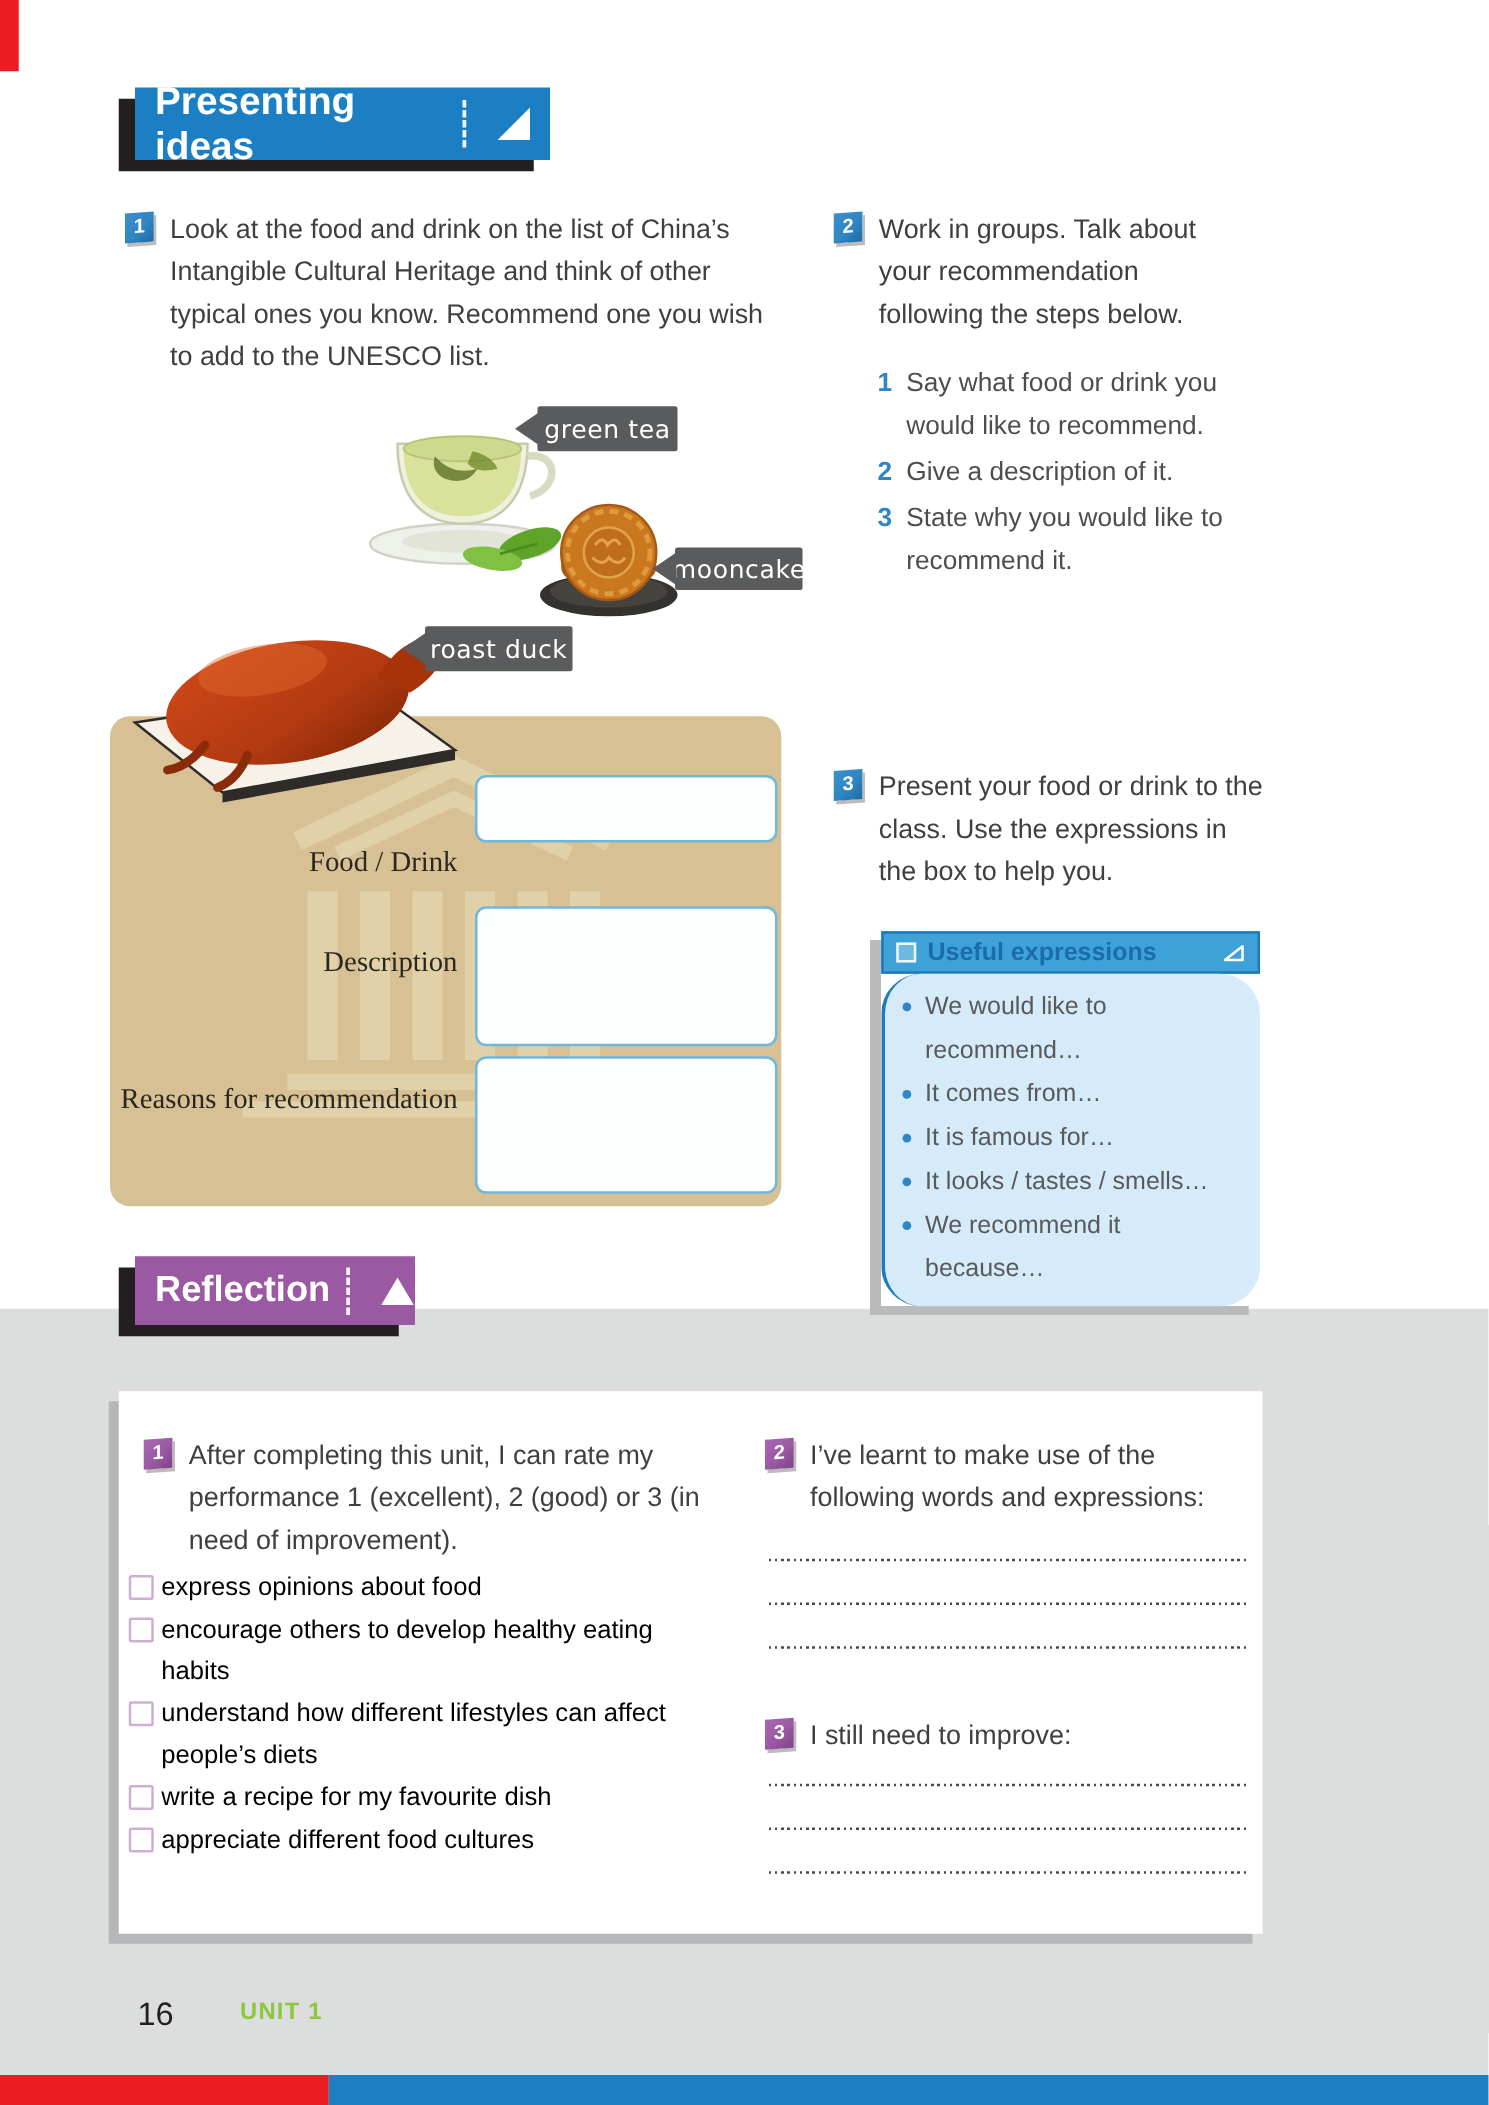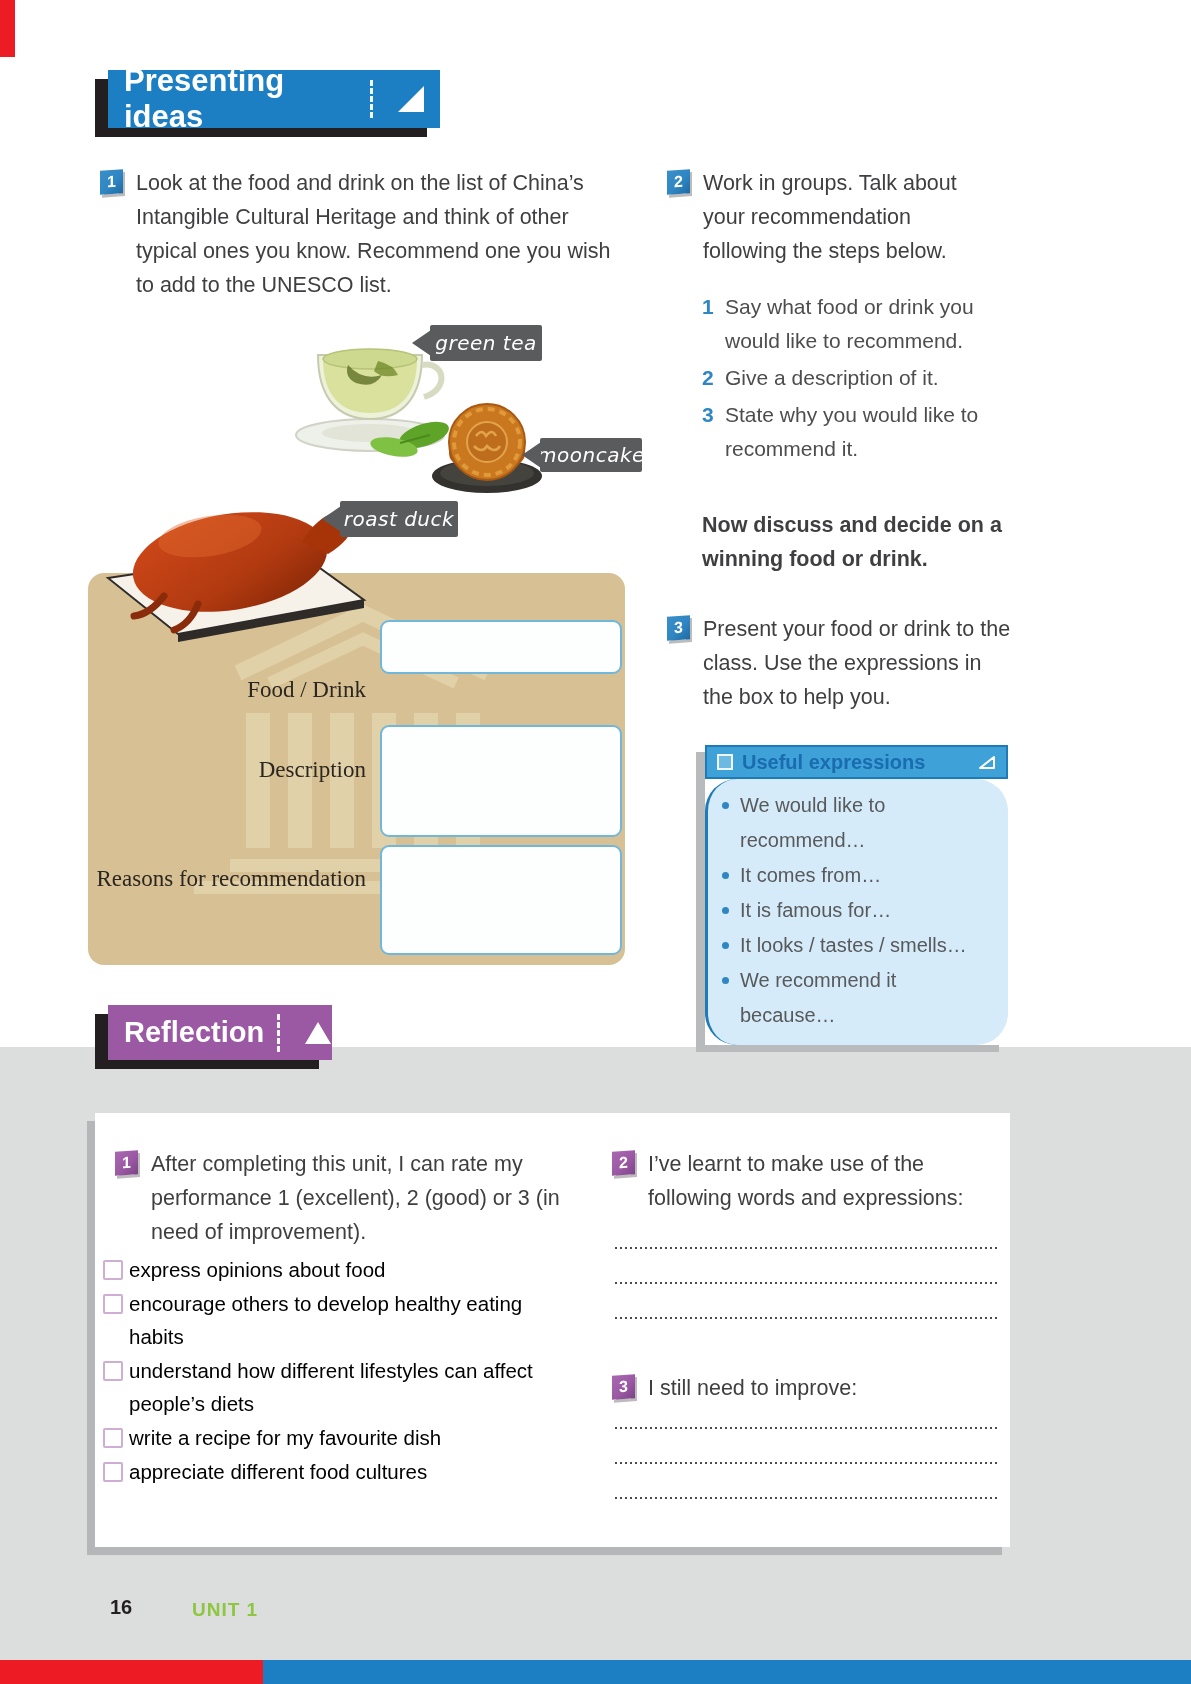--- a/index.html
+++ b/index.html
@@ -31,21 +31,21 @@
 
   .steps{position:absolute;left:702px;top:290px;width:292px;}
   .step{display:flex;gap:9px;font-size:21px;line-height:34px;color:#4d4d4f;margin-bottom:3px;}
   .step-num{color:#2f86c2;font-weight:bold;flex:0 0 14px;}
   .followup{position:absolute;left:702px;top:508px;width:300px;font-weight:bold;color:#3f3e40;
             font-size:21.5px;line-height:34px;}
 
   
   .tag{position:absolute;height:36px;background:#5a5b5d;color:#fff;border-radius:2px;
        display:flex;align-items:center;justify-content:center;
-       font-family:"DejaVu Sans",sans-serif;font-style:italic;font-size:20px;letter-spacing:.5px;text-align:center;}
+       font-family:"DejaVu Sans",sans-serif;font-size:20px;letter-spacing:.5px;text-align:center;}
   .tag::before{content:"";position:absolute;left:-18px;top:50%;transform:translateY(-50%);
        border-top:13px solid transparent;border-bottom:13px solid transparent;border-right:19px solid #5a5b5d;}
   .photo{position:absolute;}
 
   
   .tan-panel{position:absolute;left:88px;top:573px;width:537px;height:392px;background:#d7c194;border-radius:16px;}
   .watermark{position:absolute;left:30px;top:22px;opacity:.55;}
   .form-label{position:absolute;left:0;width:286px;padding-right:8px;box-sizing:border-box;text-align:right;
        font-family:"Liberation Serif",serif;font-size:23px;color:#2b2620;}
   .form-box{position:absolute;left:292px;width:238px;background:#fdfefe;border:2px solid #71b7dc;border-radius:9px;}
@@ -64,21 +64,21 @@
   .card{position:absolute;left:95px;top:1113px;width:915px;height:434px;background:#ffffff;
         box-shadow:-8px 8px 0 #b4b6b8;}
   .card .task{position:absolute;}
   .checklist{position:absolute;left:8px;top:140px;width:460px;}
   .check-item{display:flex;gap:6px;margin-bottom:1px;font-size:20.5px;line-height:33px;color:#000000;}
   .cbx{flex:0 0 auto;width:16px;height:16px;border:2px solid #cfaed3;border-radius:2px;margin-top:7px;background:#fff;}
   .dotline{position:absolute;left:520px;width:385px;height:2px;
        background-image:repeating-linear-gradient(90deg,#4a4a4a 0 2px,transparent 2px 5px);}
 
   
-  .page-num{position:absolute;left:110px;top:1596px;font-size:20px;font-weight:bold;color:#231f20;}
+  .page-num{position:absolute;left:110px;top:1596px;font-size:26px;font-weight:normal;color:#231f20;}
   .unit-label{position:absolute;left:192px;top:1599px;font-size:19px;font-weight:bold;color:#8dc63f;letter-spacing:1px;}
 </style>
 </head>
 <body>
 
 <div class="page">
 
   <div class="corner-red"></div>
   <div class="gray-bg"></div>
 
@@ -186,21 +186,20 @@
     </div>
     <div class="step">
       <span class="step-num">2</span>
       <span>Give a description of it.</span>
     </div>
     <div class="step">
       <span class="step-num">3</span>
       <span>State why you would like to recommend it.</span>
     </div>
   </div>
-  <div class="followup">Now discuss and decide on a winning food or drink.</div>
 
   <div class="task" style="left:667px;top:612px;width:345px;">
     <span class="badge badge-blue">3</span>
     <span class="task-text" style="width:312px;">Present your food or drink to the class. Use the expressions in the box to help you.</span>
   </div>
 
   <div class="ue-box">
     <div class="ue-header">
       <span class="ue-square"></span>
       <span>Useful expressions</span>

